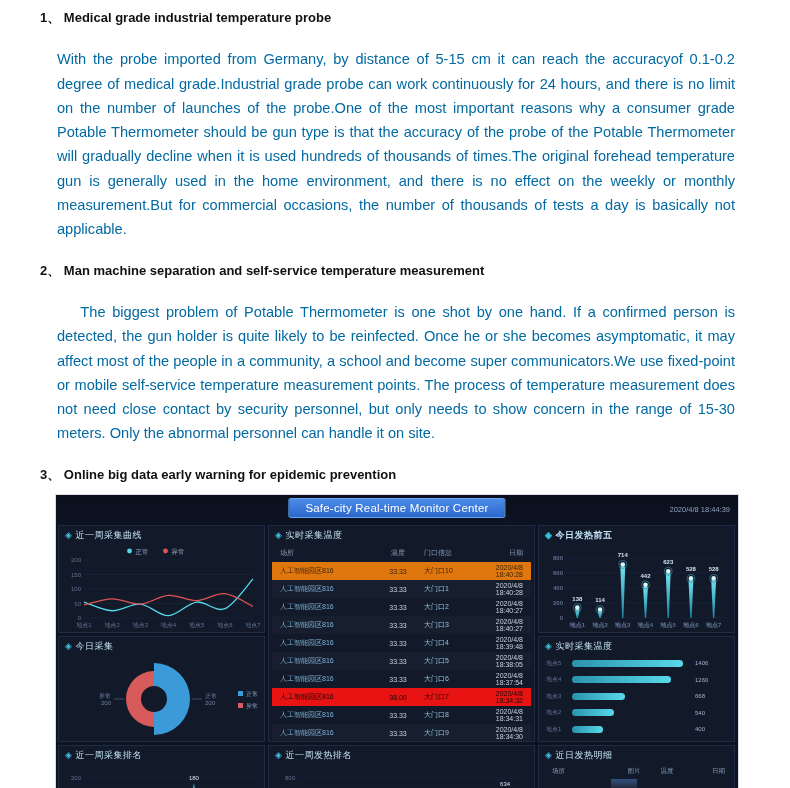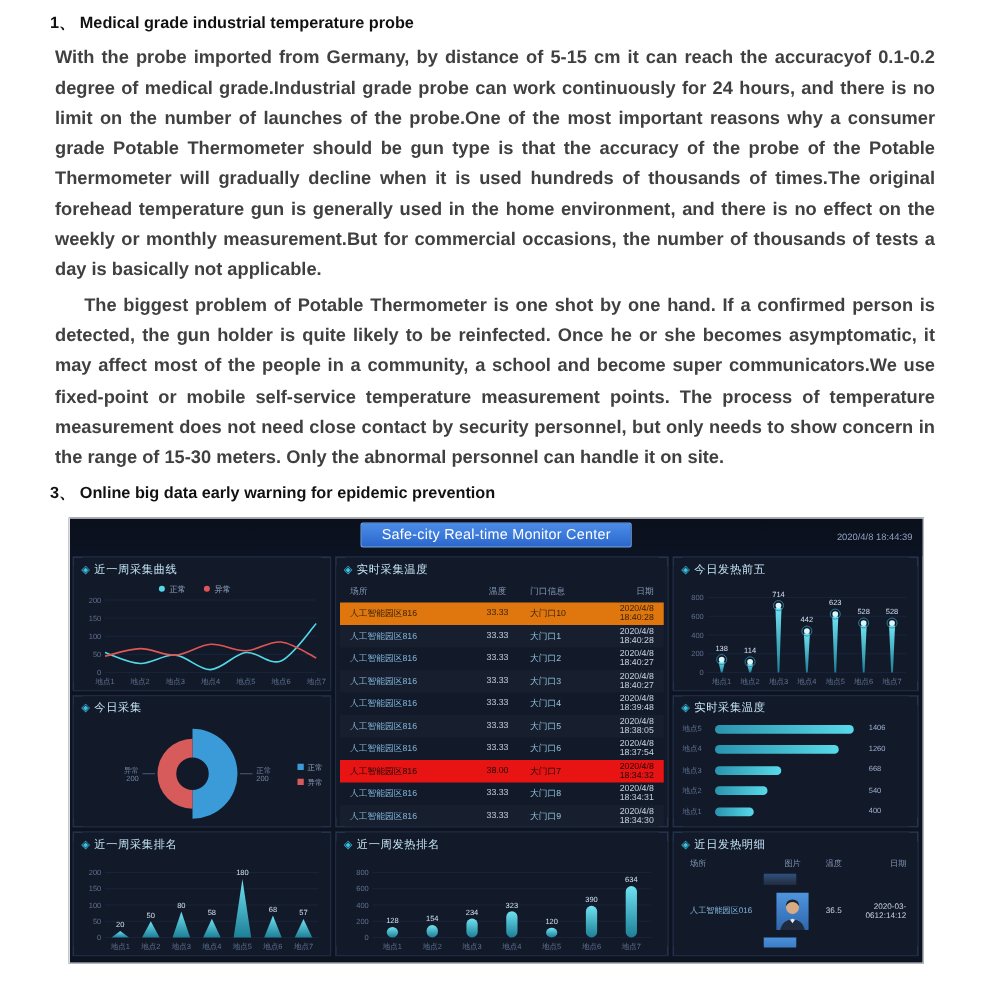--- a/index.html
+++ b/index.html
@@ -1,19 +1,19 @@
 <!DOCTYPE html>
 <html><head>
 <meta charset="utf-8">
 <style>
   html,body{margin:0;padding:0;background:#ffffff;}
   body{width:790px;height:788px;overflow:hidden;font-family:"Liberation Sans",sans-serif;color:#161616;}
   .doc{padding:6px 38px 0 40px;}
   .doc h3{margin:0;font-size:13px;line-height:24.3px;font-weight:bold;color:#111;}
-  .doc p{margin:4px;font-size:14.6px;line-height:24.3px;text-align:justify;color:#404040;font-weight:bold;}
+  .doc p{margin:17px;font-size:14.6px;line-height:24.3px;text-align:justify;color:#0369a1;}
   .doc p.indent{text-indent:1.6em;}
 
   
   .dash{position:relative;margin:7px 0 0 15px;width:682px;height:355px;background:#0d1420;border:1px solid #d9dde2;box-sizing:content-box;overflow:hidden;}
   .dash-header{position:relative;height:30px;background:linear-gradient(180deg,#0a0f1b,#0c1322);}
   .dash-title{position:absolute;left:50%;top:3px;transform:translateX(-50%);background:linear-gradient(180deg,#4a8ce8,#2c67cc);border:1px solid #6aa4f2;color:#fff;font-weight:normal;font-size:11.5px;padding:3px 16px;border-radius:2px;letter-spacing:.2px;}
   .dash-time{position:absolute;right:8px;top:10px;font-size:7.5px;color:#8fa3c0;}
   .dash-body{position:absolute;top:30px;left:2px;display:grid;grid-template-columns:207px 267px 197px;grid-template-rows:108px 106px 100px;gap:3px;}
   .panel{position:relative;background:#121a2a;border:1px solid #1f2b44;overflow:hidden;}
   .panel::before,.panel::after{content:"";position:absolute;width:7px;height:7px;top:-1px;}
@@ -61,20 +61,21 @@
   .dt-row .d0{color:#7fb3d8;}
   .sliver-top{height:9px;background:linear-gradient(180deg,#31507e,#222b3e);}
   .sliver-bottom{height:8px;background:linear-gradient(180deg,#4a90d9,#3c7cc4);}
 </style>
 </head>
 <body>
 
 <div class="doc">
   <h3>1、 Medical grade industrial temperature probe</h3>
   <p>With the probe imported from Germany, by distance of 5-15 cm it can reach the accuracyof 0.1-0.2 degree of medical grade.Industrial grade probe can work continuously for 24 hours, and there is no limit on the number of launches of the probe.One of the most important reasons why a consumer grade Potable Thermometer should be gun type is that the accuracy of the probe of the Potable Thermometer will gradually decline when it is used hundreds of thousands of times.The original forehead temperature gun is generally used in the home environment, and there is no effect on the weekly or monthly measurement.But for commercial occasions, the number of thousands of tests a day is basically not applicable.</p>
+  <h3>2、 Man machine separation and self-service temperature measurement</h3>
   <p class="indent">The biggest problem of Potable Thermometer is one shot by one hand. If a confirmed person is detected, the gun holder is quite likely to be reinfected. Once he or she becomes asymptomatic, it may affect most of the people in a community, a school and become super communicators.We use fixed-point or mobile self-service temperature measurement points. The process of temperature measurement does not need close contact by security personnel, but only needs to show concern in the range of 15-30 meters. Only the abnormal personnel can handle it on site.</p>
   <h3>3、 Online big data early warning for epidemic prevention</h3>
 
   <div class="dash">
     <div class="dash-header">
       <div class="dash-title">Safe-city Real-time Monitor Center</div>
       <div class="dash-time">2020/4/8 18:44:39</div>
     </div>
     <div class="dash-body">
 
@@ -172,21 +173,21 @@
             </div>
             <div class="rt-row">
               <span class="c0">人工智能园区816</span>
               <span class="c1">33.33</span>
               <span class="c2">大门口9</span>
               <span class="c3">2020/4/8 18:34:30</span>
             </div>
           </div>
       </div>
 
-      <div class="panel" style="grid-column:3;grid-row:1;"><i class="cb"></i>
+      <div class="panel" style="grid-column:3;grid-row:1;font-weight:bold;"><i class="cb"></i>
         <div class="ptitle"><span class="dia">◈</span><span>今日发热前五</span></div>
         <div class="pbody chart"><svg width="189" height="86" viewBox="0 0 189 86">
               <defs>
                 <linearGradient id="gtoday-fever-top" x1="0" y1="0" x2="0" y2="1">
                   <stop offset="0" stop-color="#6fe2f1"></stop>
                   <stop offset="1" stop-color="#1d7f97"></stop>
                 </linearGradient>
               </defs>
               <line x1="24" y1="74" x2="183" y2="74" stroke="#1b2640" stroke-width="0.6"></line>
               <text x="21" y="76" fill="#5f7190" font-size="6" text-anchor="end" font-family="Liberation Sans, sans-serif">0</text>

